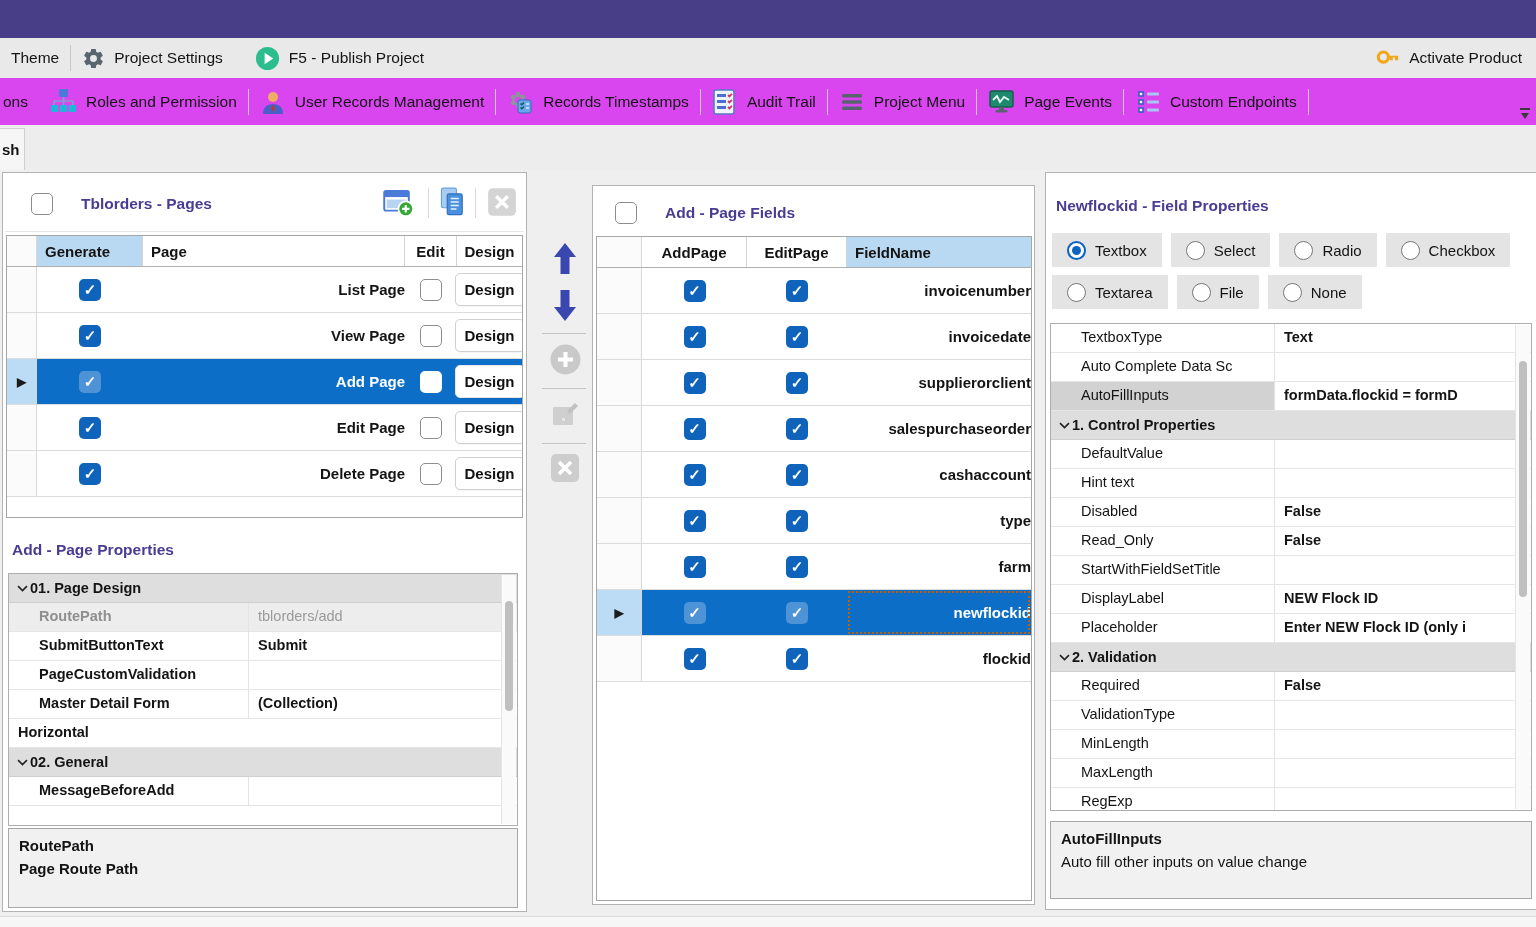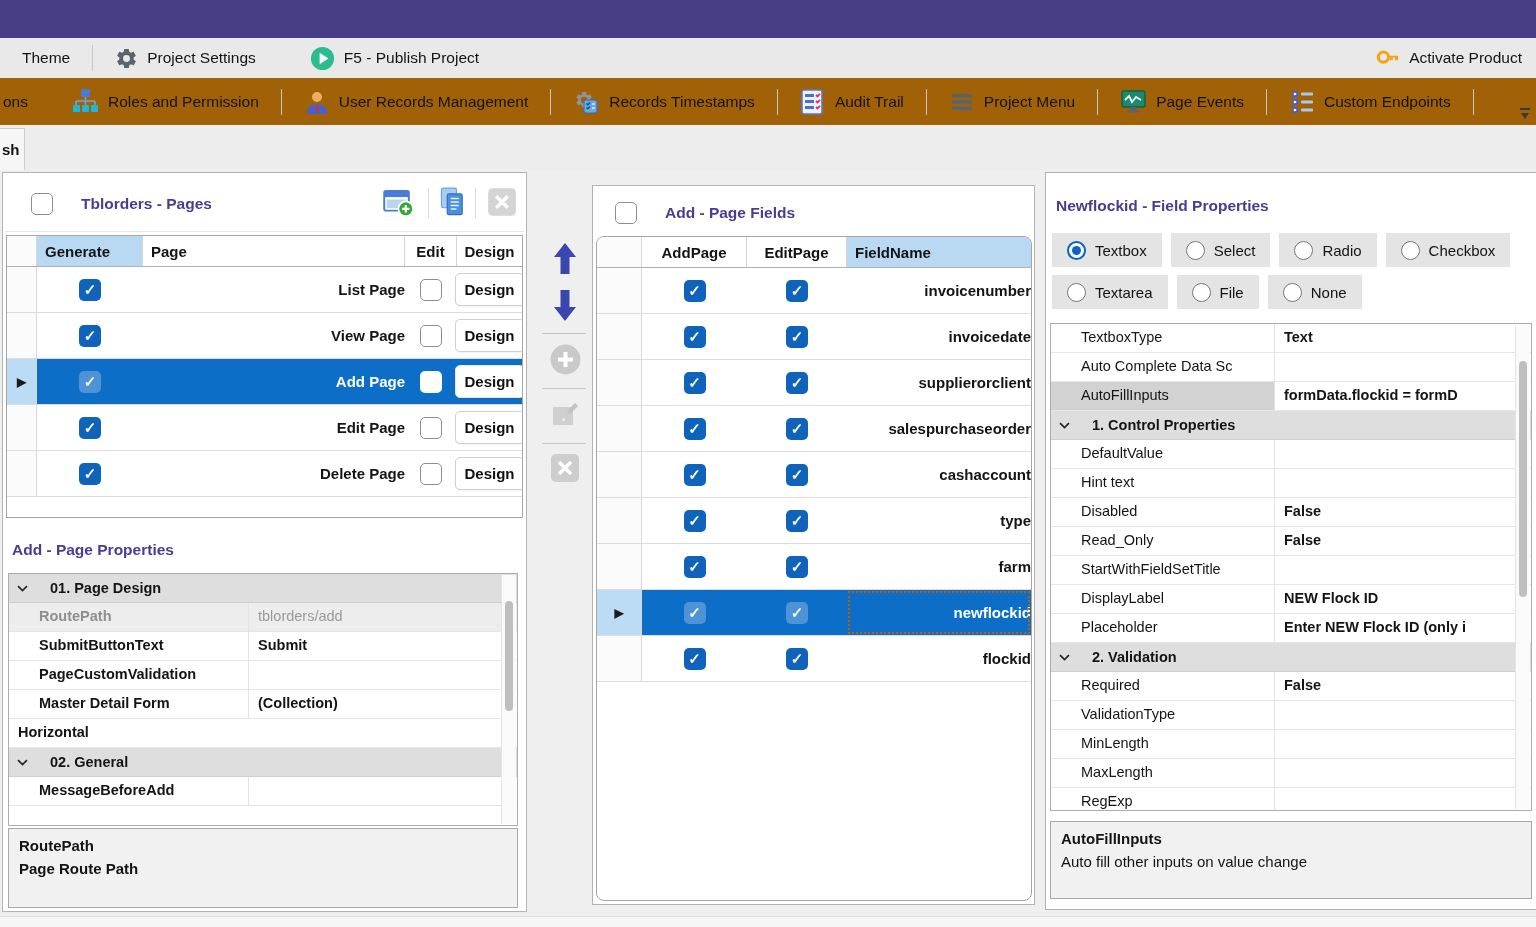--- a/index.html
+++ b/index.html
@@ -2,23 +2,23 @@
 <html><head>
 <meta charset="utf-8">
 <style>
   html,body{margin:0;padding:0;width:1536px;height:927px;overflow:hidden;
     font-family:"Liberation Sans",sans-serif;background:#efefef;color:#141414;}
   .abs{position:absolute;}
   
   #titlebar{left:0;top:0;width:1536px;height:38px;background:#473e87;}
   #toolbar1{left:0;top:38px;width:1536px;height:40px;background:#e9e9e9;
     display:flex;align-items:center;border-bottom:1px solid #dedede;}
-  #toolbar2{left:0;top:78px;width:1536px;height:47px;background:#a16207;
+  #toolbar2{left:0;top:78px;width:1536px;height:47px;background:#d946ef;
     display:flex;align-items:center;border-bottom:1px solid #d6d6d6;}
-  .titem{display:inline-flex;align-items:center;gap:9px;font-size:15.5px;padding:0 22px;height:100%;cursor:default;}
+  .titem{display:inline-flex;align-items:center;gap:9px;font-size:15.5px;padding:0 11px;height:100%;cursor:default;}
   .tsep{width:1px;height:26px;background:#c6c6c6;flex:0 0 1px;}
   .ticon{display:inline-flex;align-items:center;}
   #activate{position:absolute;right:14px;top:0;height:100%;display:inline-flex;align-items:center;gap:9px;font-size:15.5px;}
   #overflow-btn{position:absolute;right:3px;bottom:3px;width:14px;height:16px;}
   #overflow-btn .bar{position:absolute;left:1px;top:2px;width:10px;height:2px;background:#3a3a3a;}
   #overflow-btn .tri{position:absolute;left:2px;top:7px;width:0;height:0;
     border-left:4px solid transparent;border-right:4px solid transparent;border-top:6px solid #3a3a3a;}
   
   #tabstrip{left:0;top:125px;width:1536px;height:45px;background:#eeeded;}
   #tab-sh{position:absolute;left:0;top:3px;width:25px;height:42px;background:#f7f6f6;
@@ -49,21 +49,21 @@
   .trow.selected{background:#0d6ec8;color:#fff;}
   .trow.selected .td.rowhead{background:#bcdcf5;color:#222;}
   .row-ind{font-size:12px;color:#1b1b1b;}
   .design-btn{background:#fff;border:1px solid #d0d0d0;border-radius:5px;font-weight:bold;
     font-size:15px;font-family:inherit;padding:7px 9px;color:#111;box-shadow:0 1px 1px rgba(0,0,0,.05);}
   .trow.selected .design-btn{border:1px solid #e8e8e8;}
   .focus-cell{outline:2px dotted #c25e00;outline-offset:-3px;}
   
   .pg{position:absolute;background:#fff;border:1px solid #adadad;box-sizing:border-box;overflow:hidden;}
   .pg-cat{display:flex;align-items:center;height:28px;background:#dedede;border-bottom:1px solid #cfcfcf;
-    font-weight:bold;font-size:14.5px;padding-left:7px;gap:21px;}
+    font-weight:bold;font-size:14.5px;padding-left:7px;gap:1px;}
   .pg-row{display:flex;height:28px;line-height:27px;border-bottom:1px solid #e6e6e6;font-size:14.5px;}
   .pg-row .lab{box-sizing:border-box;padding-left:30px;border-right:1px solid #e3e3e3;
     overflow:hidden;white-space:nowrap;flex:0 0 auto;}
   .pg-row .val{flex:1 1 auto;padding-left:9px;font-weight:bold;overflow:hidden;white-space:nowrap;}
   .pg.labbold .lab{font-weight:bold;}
   .pg-row.disabled{background:#ededed;color:#8f8f8f;}
   .pg-row.disabled .val{color:#9a9a9a;font-weight:normal;}
   .pg-row.selected .lab{background:#d2d2d2;}
   .pg-scroll{position:absolute;top:1px;right:1px;bottom:1px;width:14px;background:#fafafa;border-left:1px solid #e4e4e4;}
   .pg-thumb{position:absolute;left:3px;width:8px;background:#bfbfbf;border-radius:4px;}
@@ -428,21 +428,21 @@
   <svg width="32" height="32" viewBox="0 0 32 32">
       <rect x="2" y="2" width="28" height="28" rx="5" fill="#cdcdcd"></rect>
       <path d="M10 10l12 12M22 10L10 22" stroke="#fff" stroke-width="3.6"></path>
     </svg>
 </div>
 
 <div class="panel" id="mid-panel" style="left:592px;top:185px;width:443px;height:720px;">
   <span class="cb unchecked abs" style="left:22px;top:16px;"></span>
   <span class="ptitle" style="left:72px;top:18px;">Add - Page Fields</span>
 
-  <div class="tbl" style="left:3px;top:50px;width:436px;height:665px;border-radius:8px;">
+  <div class="tbl" style="left:3px;top:50px;width:436px;height:665px;">
     <div class="thead">
       <div class="th" style="width:45px;border-right:1px solid #d8d8d8;background:#fbfbfb;"></div>
       <div class="th center" style="width:105px;">AddPage</div>
       <div class="th center" style="width:100px;">EditPage</div>
       <div class="th hl" style="width:184px;border-right:none;">FieldName</div>
     </div>
     <div id="fields-rows">
         <div class="trow">
           <div class="td rowhead" style="width: 45px;"></div>
           <div class="td" style="width: 105px;">

